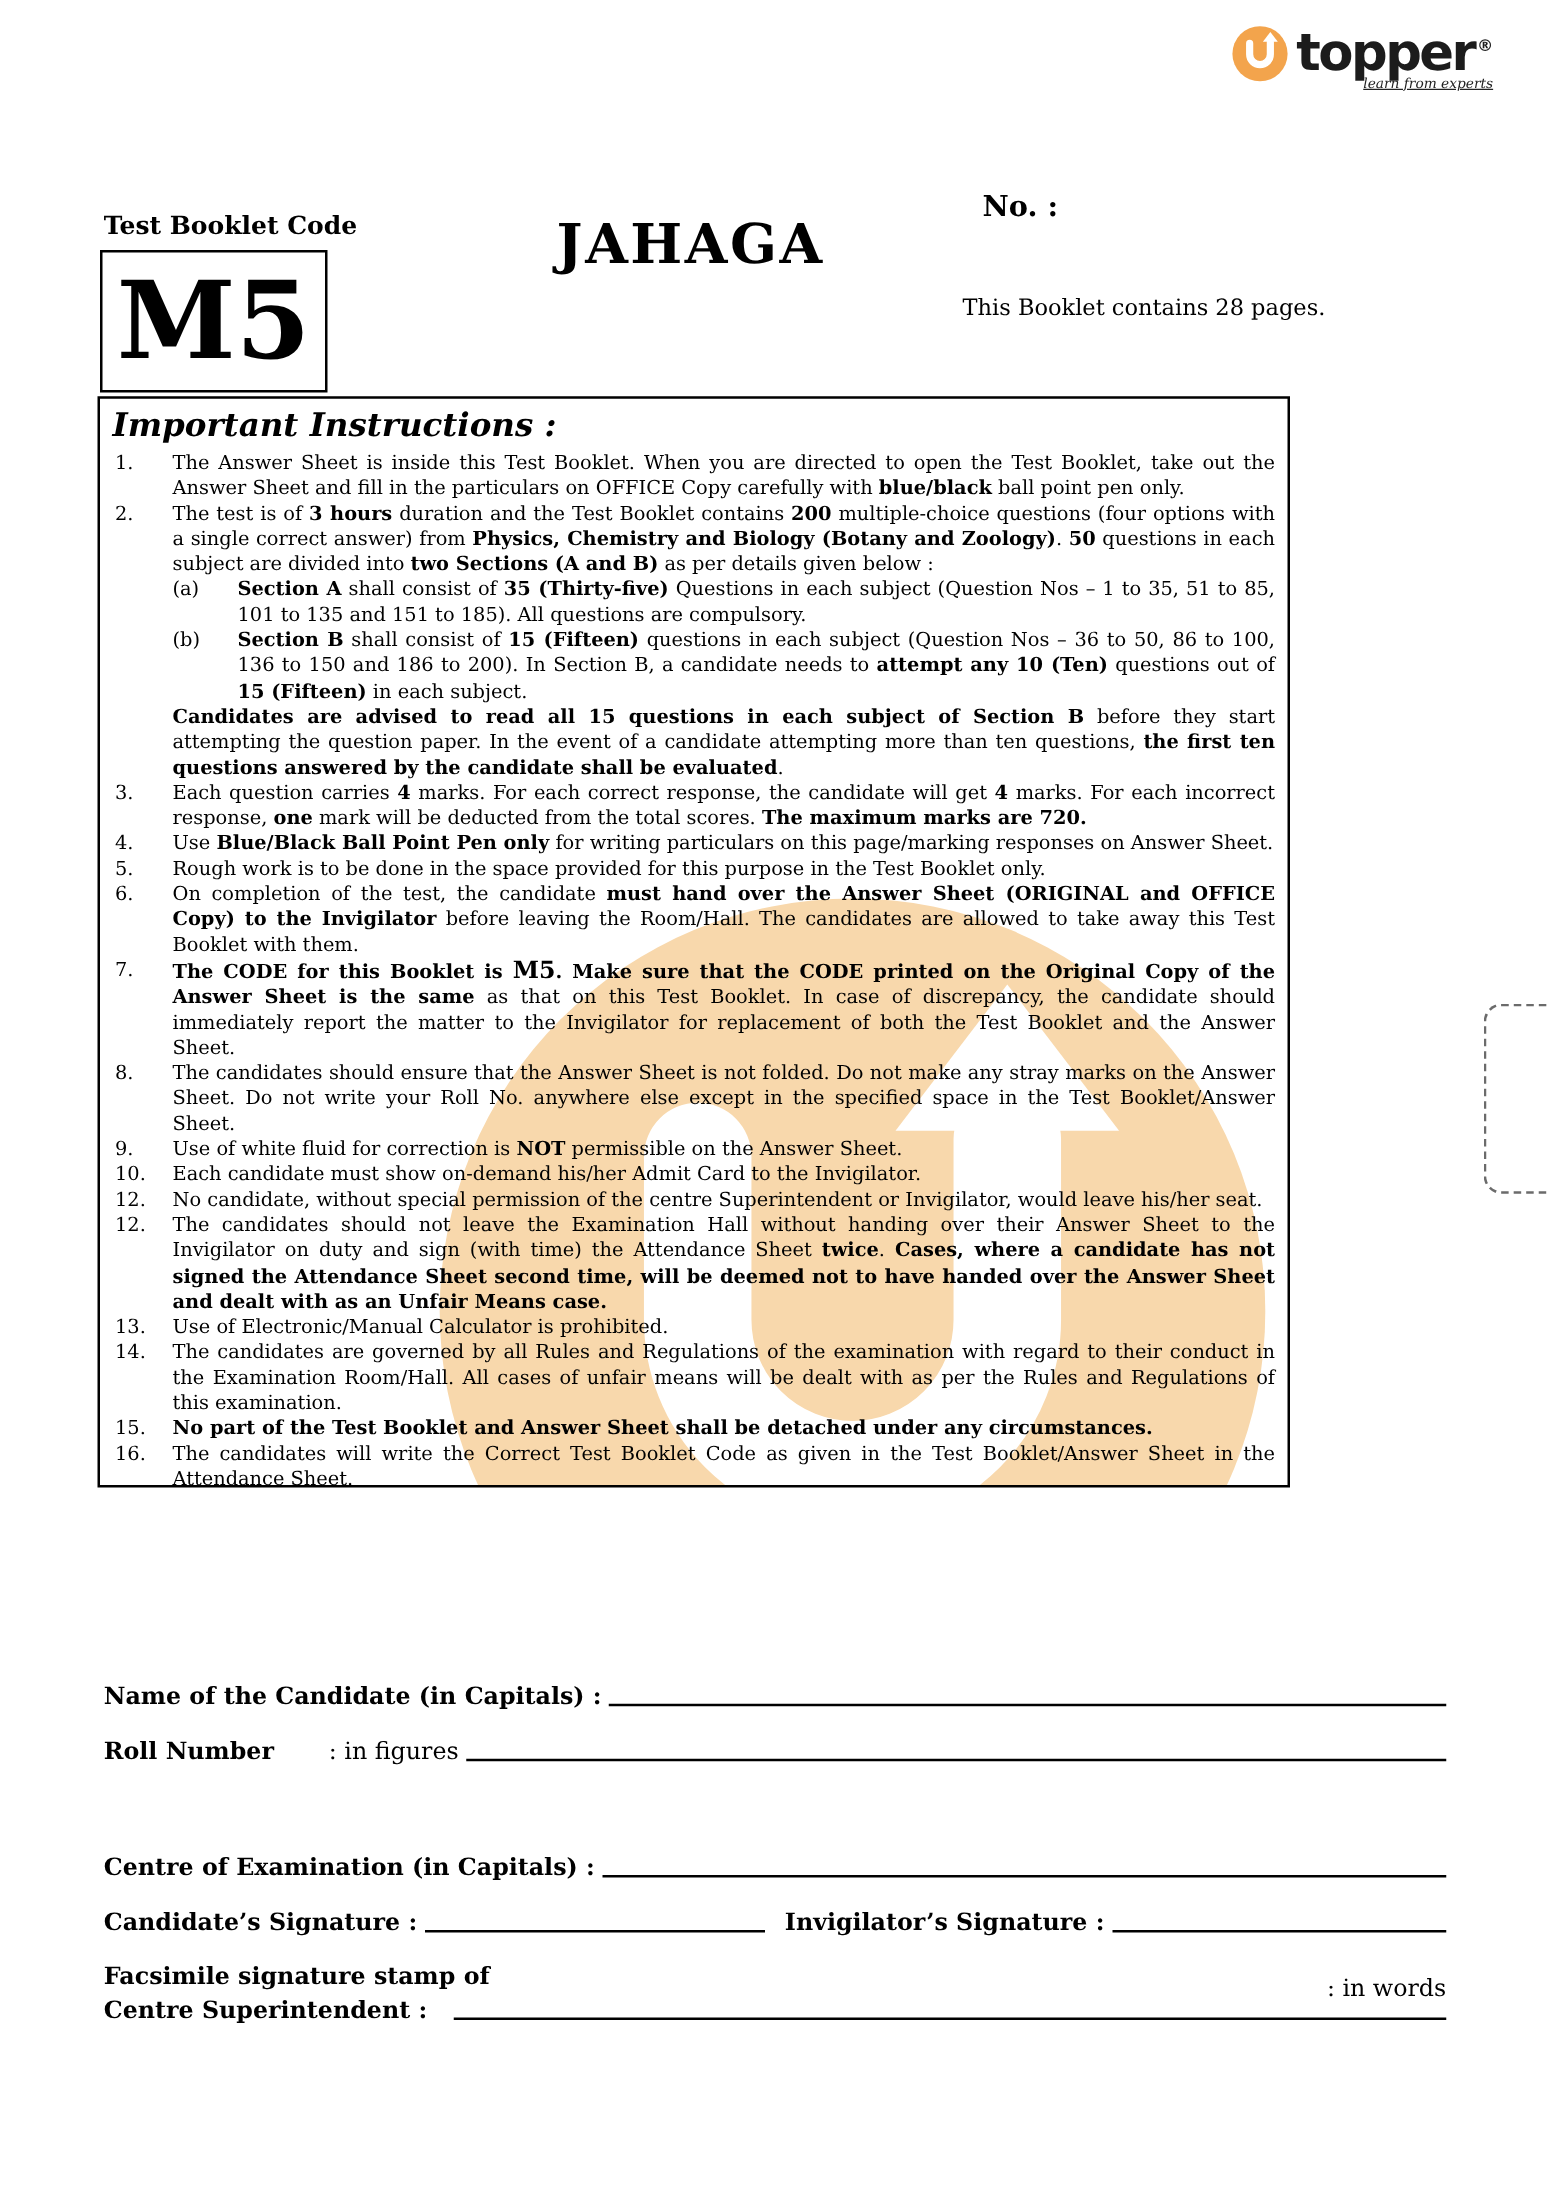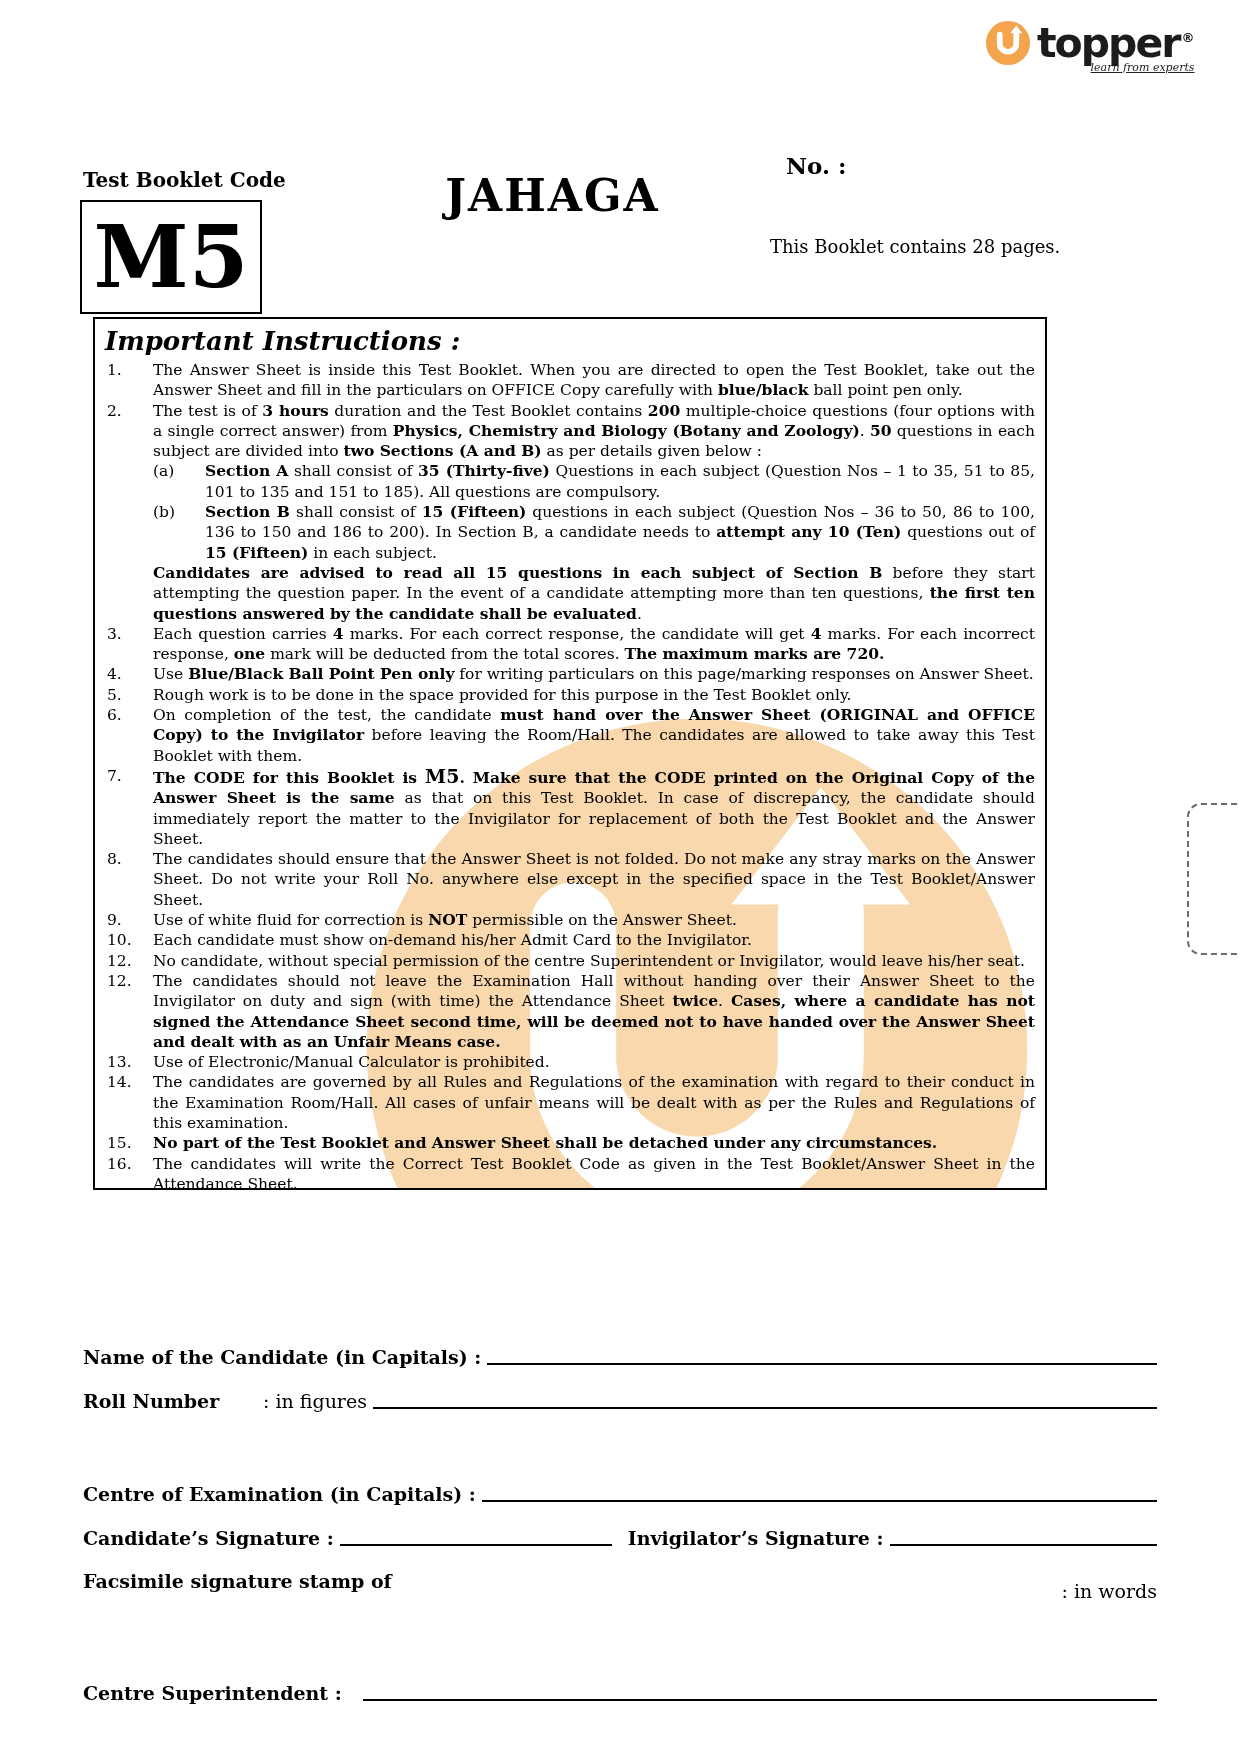--- a/index.html
+++ b/index.html
@@ -22,21 +22,21 @@
             display:flex;align-items:center;justify-content:center;}
   .code-box span{font-weight:bold;font-size:86px;line-height:86px;}
   .paper-title{position:absolute;left:0;top:150px;width:1105px;text-align:center;
                font-weight:bold;font-size:44px;letter-spacing:2px;margin-top:20px;}
   .no-label{position:absolute;left:786px;top:152px;font-weight:bold;font-size:23px;}
   .pages-note{position:absolute;left:770px;top:236px;font-size:18px;}
   .warning{position:absolute;left:403px;top:280px;width:630px;font-weight:bold;font-size:19px;}
 
   
   .inst-box{position:absolute;left:78px;top:317px;width:954px;height:873px;border:2.5px solid #000;
-            box-sizing:border-box;padding:4px 10px 0 8px;overflow:hidden;margin-left:15px;}
+            box-sizing:border-box;padding:4px 10px 0 8px;overflow:hidden;}
   .watermark{position:absolute;left:258px;top:386px;width:688px;height:688px;z-index:0;}
   .inst-content{position:relative;z-index:1;}
   .inst-heading{font-weight:bold;font-style:italic;font-size:26px;line-height:32px;margin:2px 0 3px 2px;}
   .inst-item{display:flex;font-size:15.5px;line-height:20.3px;}
   .inst-num{flex:0 0 50px;padding-left:4px;box-sizing:border-box;}
   .inst-body{flex:1;}
   .inst-p{text-align:justify;}
   .inst-sub{display:flex;}
   .sub-marker{flex:0 0 52px;}
   .sub-text{flex:1;text-align:justify;}
@@ -55,21 +55,21 @@
   .rule{flex:1 1 auto;border-bottom:2px solid #000;margin:0 0 3px 6px;height:1px;}
   .rule-fixed{flex:0 0 272px;border-bottom:2px solid #000;margin:0 0 3px 6px;height:1px;}
   .spacer180{flex:0 0 180px;}
   .gap16{flex:0 0 16px;}
   .row-name{top:1346px;}
   .row-rollfig{top:1390px;}
   .row-rollwords{top:1400px;flex-direction:column;}
   .row-centre{top:1483px;}
   .row-sign{top:1527px;}
   .row-fax1{top:1570px;}
-  .row-fax2{top:1682px;gap:15px;}
+  .row-fax2{top:1597px;gap:15px;}
 </style>
 </head>
 <body>
 
 <div class="page">
 
   <div class="logo">
     <svg class="logo-mark" viewBox="0 0 100 100">
       <circle cx="50" cy="50" r="48" fill="#F3A44C"></circle>
       <path d="M32 32 L32 51 A18 18 0 0 0 68 51 L68 30" stroke="#fff" stroke-width="12.5" fill="none" stroke-linecap="round"></path>

